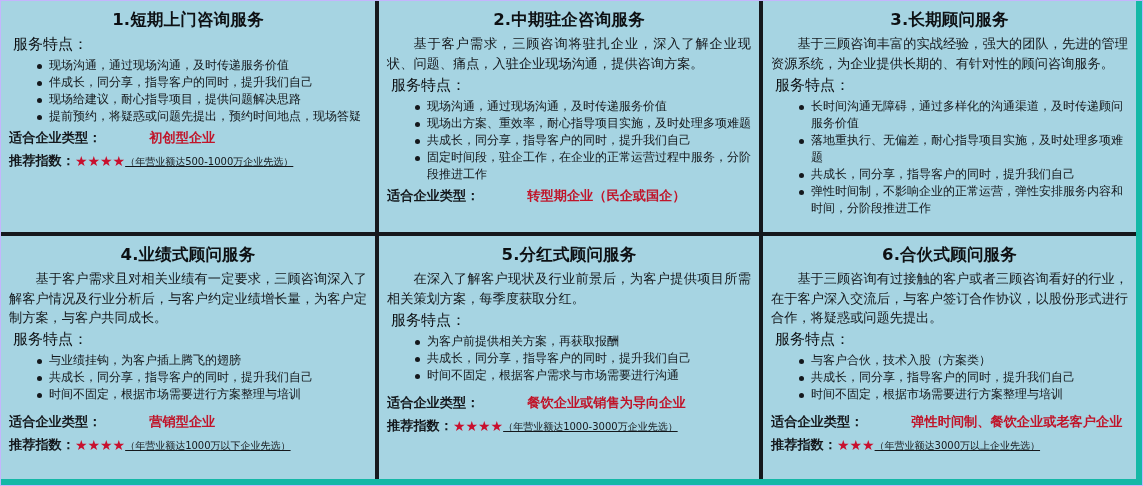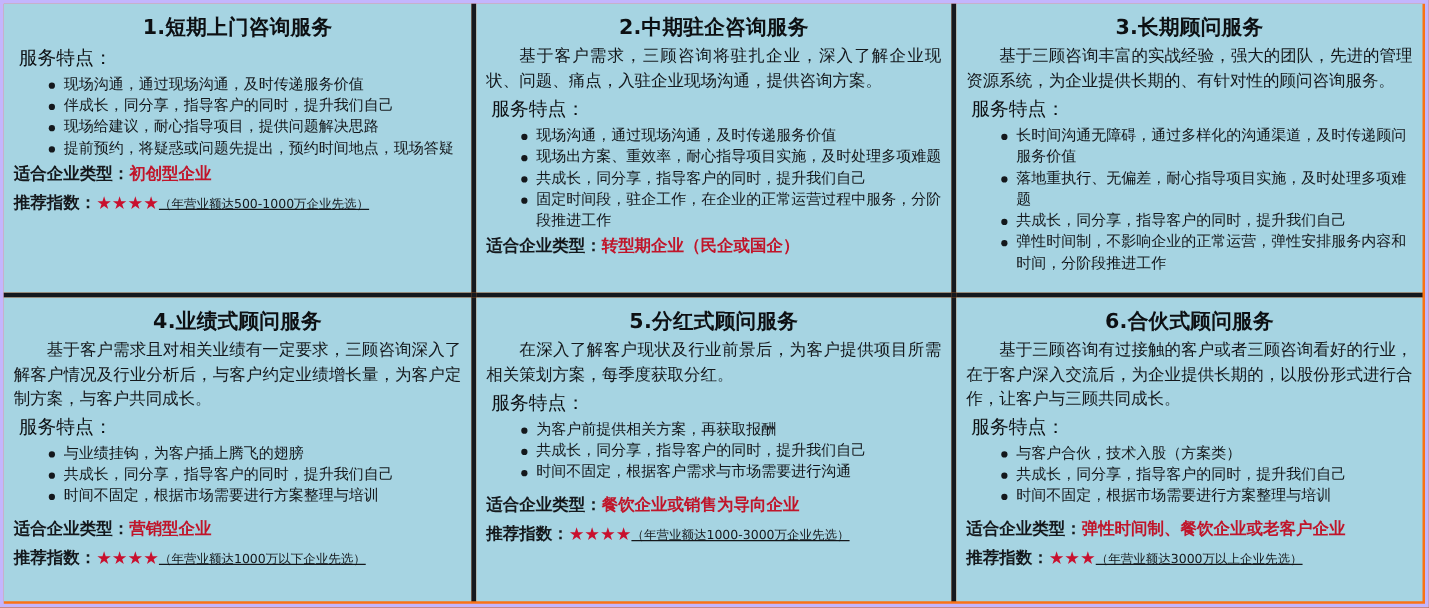--- a/index.html
+++ b/index.html
@@ -5,22 +5,22 @@
   html,body{margin:0;padding:0;}
   body{
     width:1143px;height:486px;
     background:#1a1d22;
     font-family:"DejaVu Sans","Liberation Sans",sans-serif;
     overflow:hidden;
   }
   #grid{
     position:absolute;left:0;top:0;width:1143px;height:486px;
     box-sizing:border-box;
-    border:3px solid #c4b5fd;
-    background:#f97316;
+    border:1px solid #c4b5fd;
+    background:#14b8a6;
     display:grid;
     grid-template-columns:374px 4px 380px 4px 373px;
     grid-template-rows:231px 4px 243px;
   }
   .vdiv,.hdiv{background:#15181d;}
   .cell{
     background:#a6d4e2;
     box-sizing:border-box;
     padding:6px 8px 4px 8px;
     position:relative;
@@ -72,21 +72,21 @@
     border-radius:50%;
     background:#14181c;
   }
   .footrow{
     font-size:13.2px;
     line-height:1.5;
     margin-top:3px;
     white-space:nowrap;
   }
   .foot-label{color:#14181c;font-weight:bold;}
-  .suit-val{color:#c0152a;font-weight:bold;}
+  .suit-val{color:#c0152a;font-weight:bold;margin-left:48px;}
   .stars{color:#c8102e;letter-spacing:0px;font-size:14px;vertical-align:-1px;}
   .note{color:#14181c;font-size:10px;text-decoration:underline;}
   .spacer{height:6px;}
 </style>
 </head>
 <body>
 
 <div id="grid">
 
   <div class="cell">
@@ -180,21 +180,21 @@
     </div>
     <div class="footrow">
       <span class="foot-label">推荐指数：</span><span class="stars">★★★★</span><span class="note">（年营业额达1000-3000万企业先选）</span>
     </div>
   </div>
 
   <div class="vdiv"></div>
 
   <div class="cell">
     <div class="title">6.合伙式顾问服务</div>
-    <p class="intro">基于三顾咨询有过接触的客户或者三顾咨询看好的行业，在于客户深入交流后，为企业提供长期的，以股份形式进行合作，让客户与三顾共同成长。</p>
+    <p class="intro">基于三顾咨询有过接触的客户或者三顾咨询看好的行业，在于客户深入交流后，与客户签订合作协议，以股份形式进行合作，将疑惑或问题先提出。</p>
     <div class="feat-head">服务特点：</div>
     <ul class="feats">
         <li>与客户合伙，技术入股（方案类）</li>
         <li>共成长，同分享，指导客户的同时，提升我们自己</li>
         <li>时间不固定，根据市场需要进行方案整理与培训</li>
       </ul>
     <div class="spacer"></div>
     <div class="footrow">
       <span class="foot-label">适合企业类型：</span><span class="suit-val">弹性时间制、餐饮企业或老客户企业</span>
     </div>

